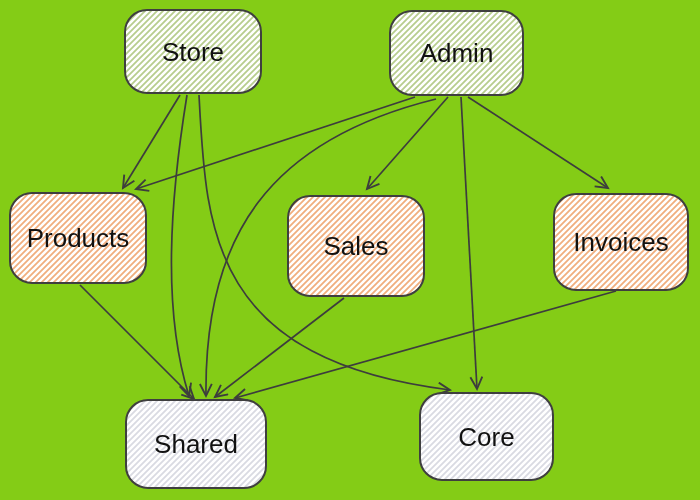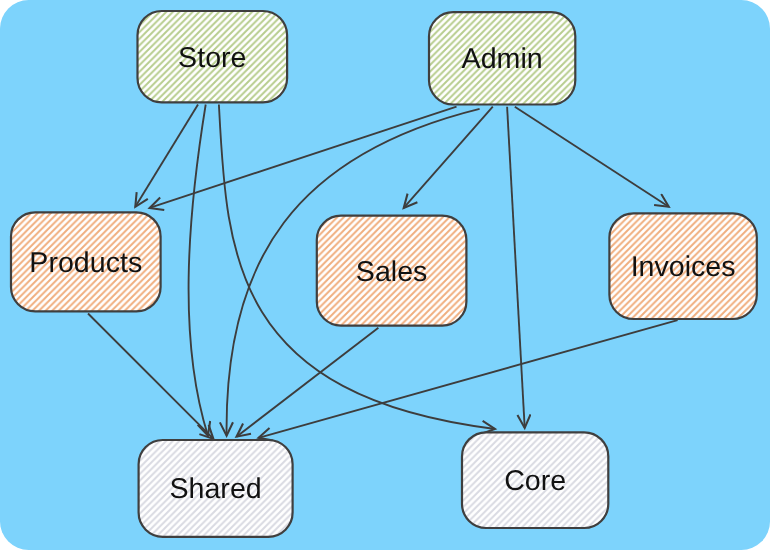--- a/index.html
+++ b/index.html
@@ -25,21 +25,21 @@
     text-anchor: middle;
   }
   .edge {
     fill: none;
     stroke-width: 1.7;
   }
 </style>
 </head>
 <body>
 
-<div class="stage" style="background: #7dd3fc; border-radius: 26px;">
+<div class="stage" style="background: #84cc16;">
   <svg id="graph" width="700" height="500" viewBox="0 0 700 500">
     <defs>
       <pattern id="hatch-app" patternUnits="userSpaceOnUse" width="6" height="6">
         <path class="hatch-app-stroke" d="M-1,1 l2,-2 M0,6 l6,-6 M5,7 l2,-2" stroke-width="1.8" fill="none" stroke="#b7cd8e"></path>
       </pattern>
       <pattern id="hatch-feature" patternUnits="userSpaceOnUse" width="6" height="6">
         <path class="hatch-feature-stroke" d="M-1,1 l2,-2 M0,6 l6,-6 M5,7 l2,-2" stroke-width="1.8" fill="none" stroke="#f0ae7e"></path>
       </pattern>
       <pattern id="hatch-util" patternUnits="userSpaceOnUse" width="6" height="6">
         <path class="hatch-util-stroke" d="M-1,1 l2,-2 M0,6 l6,-6 M5,7 l2,-2" stroke-width="1.8" fill="none" stroke="#d9dae2"></path>

